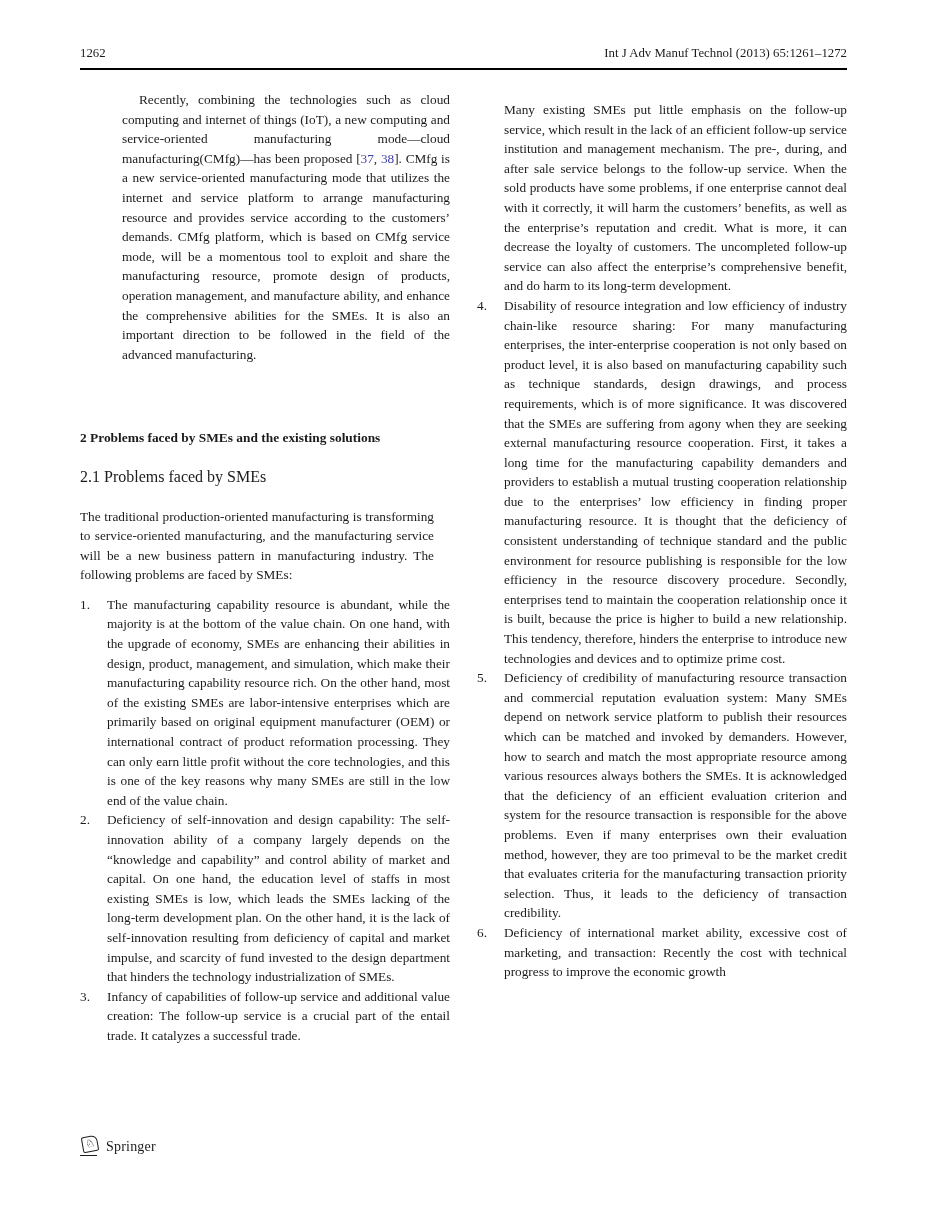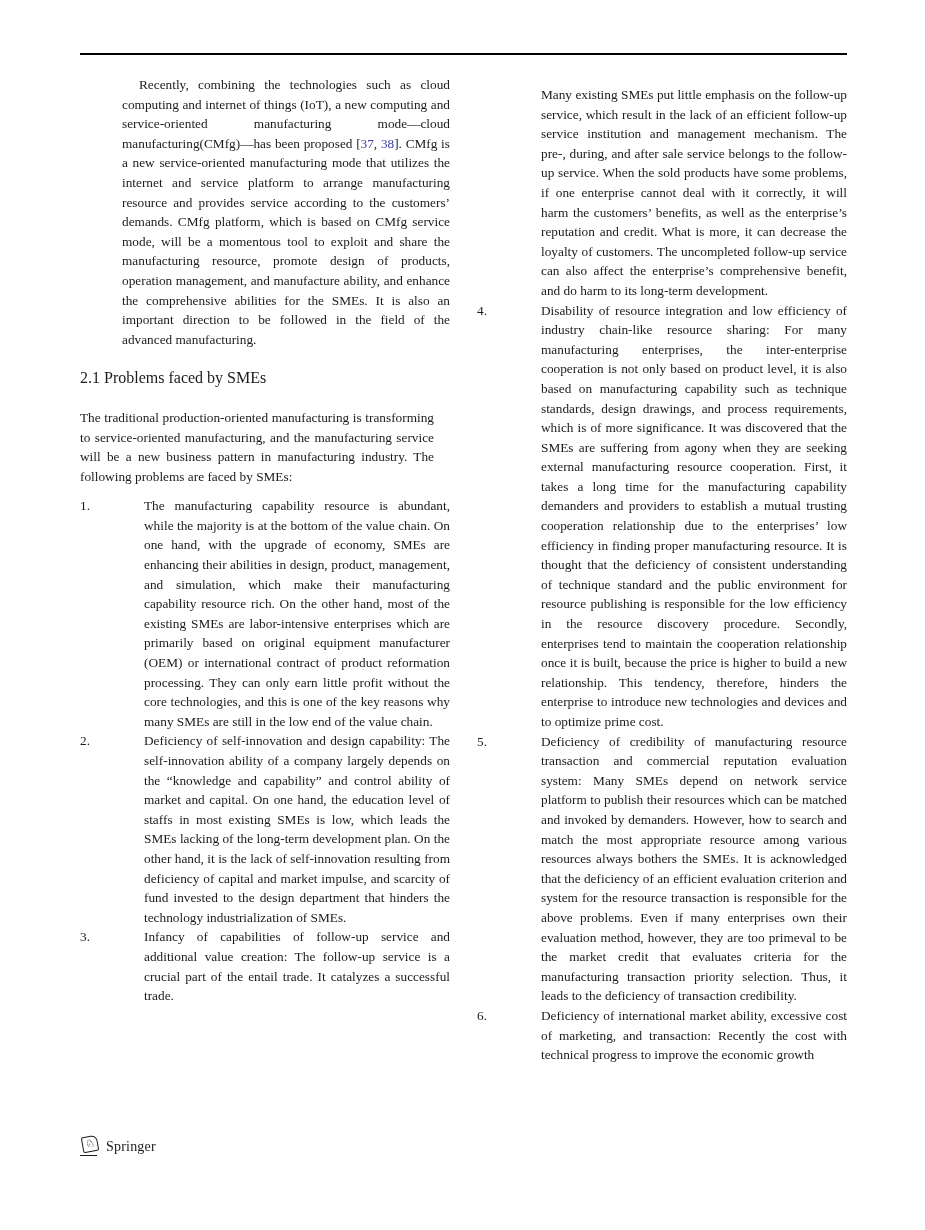--- a/index.html
+++ b/index.html
@@ -51,21 +51,21 @@
   }
   h3.subsection-heading {
     font-size: 16px;
     line-height: 19.6px;
     font-weight: normal;
     margin: 19px 0 0 0;
     text-align: left;
   }
   .problems-intro { margin: 20px 16px 0 0; }
   .olist { margin-top: 10px; }
-  .li { display: flex; gap: 37px; }
+  .li { display: flex; }
   .li .num {
     flex: 0 0 27px;
     width: 27px;
     text-align: left;
   }
   .li .li-text {
     flex: 1;
     text-align: justify;
   }
   .footer {
@@ -107,27 +107,32 @@
   .springer-text {
     font-size: 14px;
     letter-spacing: 0.2px;
   }
 </style>
 </head>
 <body>
 
 <div class="sheet">
 
+  <div class="pg-header">
+    <span>1262</span>
+    <span>Int J Adv Manuf Technol (2013) 65:1261–1272</span>
+  </div>
   <div class="header-rule"></div>
 
   <div class="columns">
 
     <div class="col col-left">
       <p class="para first-indent"><span>Recently, combining the technologies such as cloud computing and internet of things (IoT), a new computing and service-oriented manufacturing mode—cloud manufacturing(CMfg)—has been proposed [</span><span class="cite">37</span><span>, </span><span class="cite">38</span><span>]. CMfg is a new service-oriented manufacturing mode that utilizes the internet and service platform to arrange manufacturing resource and provides service according to the customers’ demands. CMfg platform, which is based on CMfg service mode, will be a momentous tool to exploit and share the manufacturing resource, promote design of products, operation management, and manufacture ability, and enhance the comprehensive abilities for the SMEs. It is also an important direction to be followed in the field of the advanced manufacturing.</span></p>
 
+      <h2 class="section-heading">2 Problems faced by SMEs and the existing solutions</h2>
       <h3 class="subsection-heading">2.1 Problems faced by SMEs</h3>
 
       <p class="para problems-intro">The traditional production-oriented manufacturing is transforming to service-oriented manufacturing, and the manufacturing service will be a new business pattern in manufacturing industry. The following problems are faced by SMEs:</p>
 
       <div class="olist">
         <div class="li">
           <span class="num">1.</span>
           <span class="li-text">The manufacturing capability resource is abundant, while the majority is at the bottom of the value chain. On one hand, with the upgrade of economy, SMEs are enhancing their abilities in design, product, management, and simulation, which make their manufacturing capability resource rich. On the other hand, most of the existing SMEs are labor-intensive enterprises which are primarily based on original equipment manufacturer (OEM) or international contract of product reformation processing. They can only earn little profit without the core technologies, and this is one of the key reasons why many SMEs are still in the low end of the value chain.</span>
         </div>
         <div class="li">

